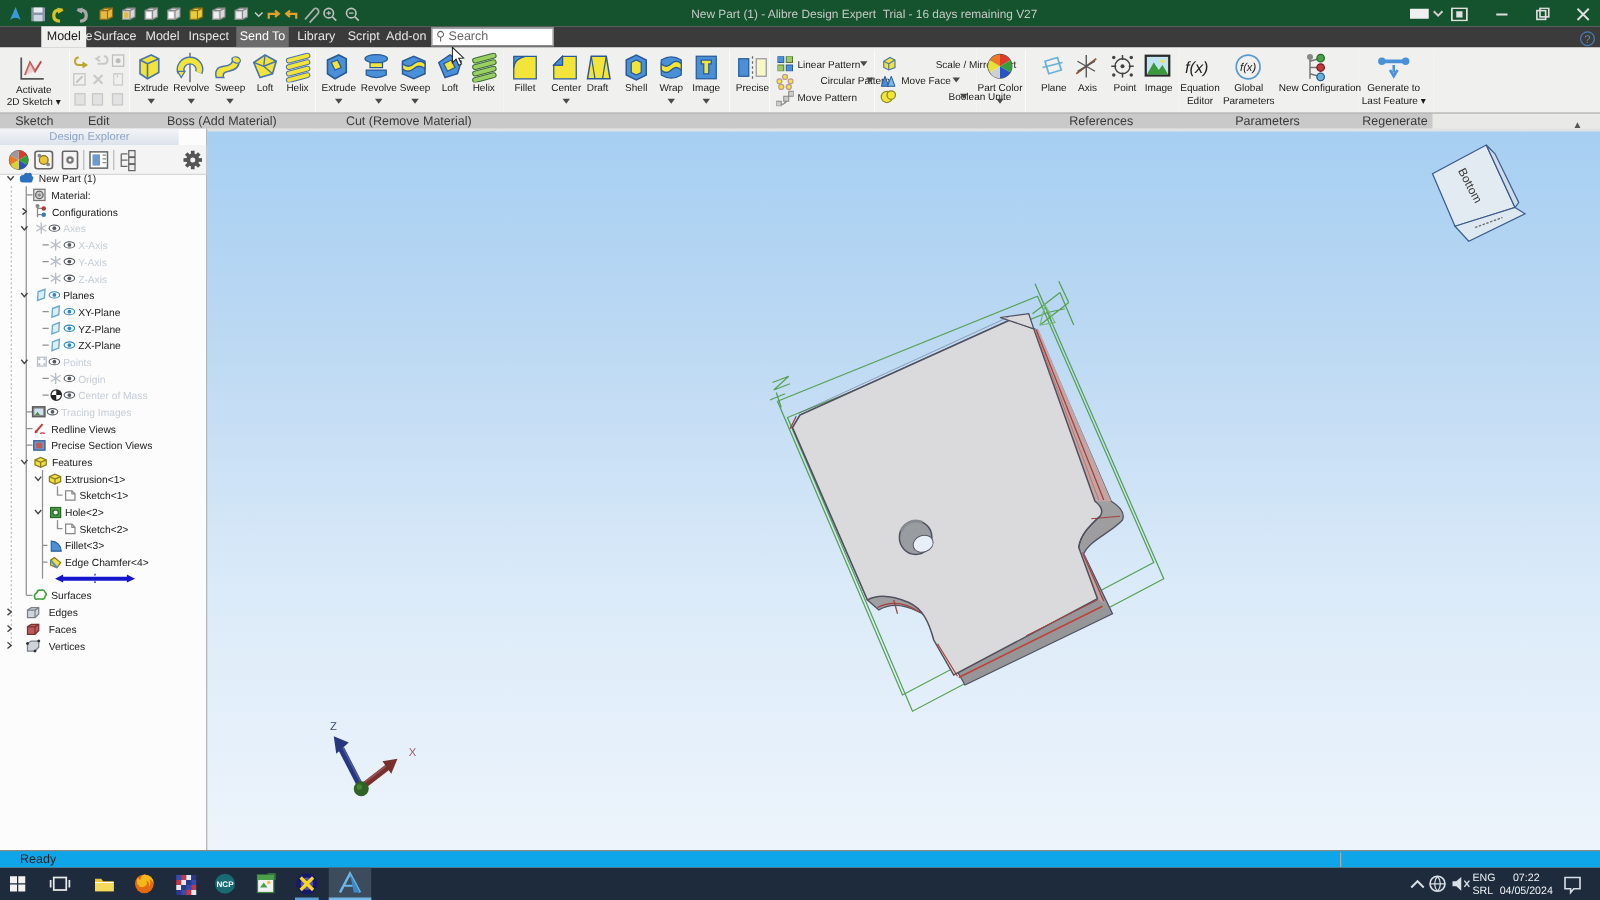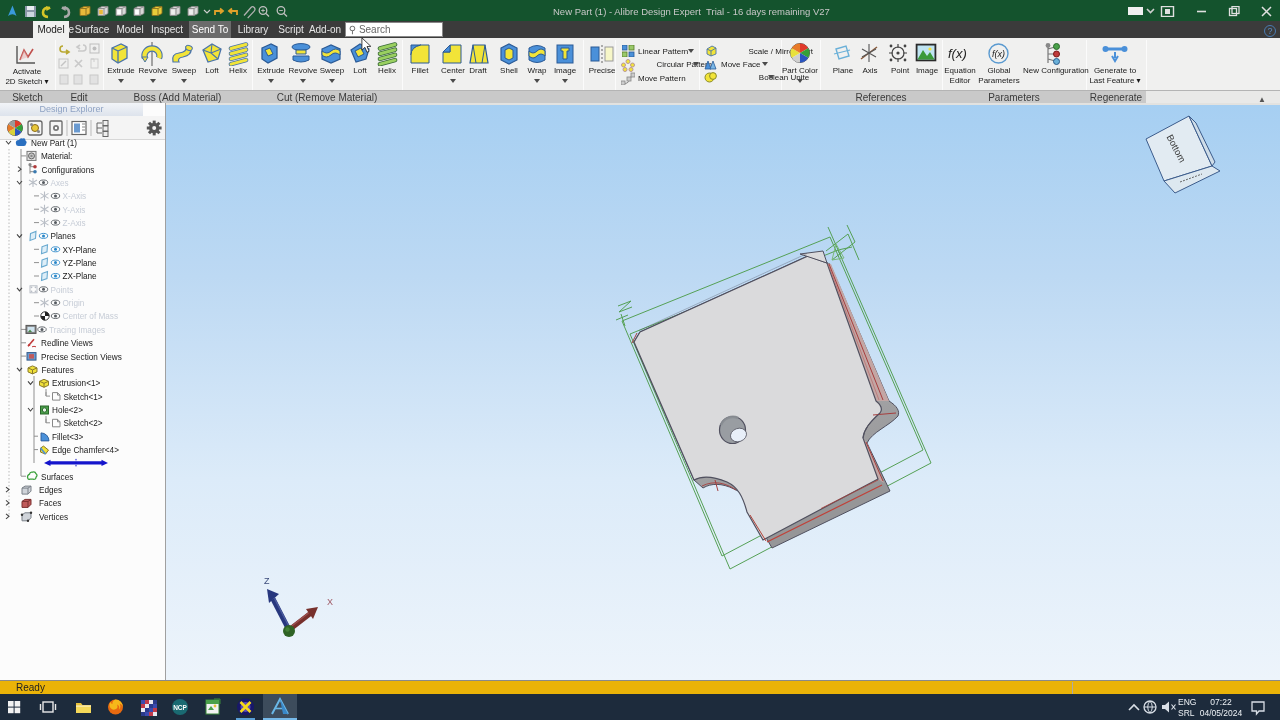--- a/index.html
+++ b/index.html
@@ -18,21 +18,21 @@
 .rlab { position:absolute; text-align:center; font-size:8px; color:#1a1a1a; line-height:10px; white-space:nowrap; }
 .caret { position:absolute; width:0; height:0; border-left:3px solid transparent; border-right:3px solid transparent; border-top:4px solid #4a4a4a; }
 
 #explorer { position:absolute; left:0; top:103px; width:166px; height:577px; background:#fcfcfc; border-right:1px solid #a0a0a0; }
 #exp-head { position:absolute; left:0; top:0; width:143px; height:13px; background:linear-gradient(#f2f4f8,#dde3ec); text-align:center; font-size:9px; color:#8fa3c4; line-height:13px; }
 #exp-tools { position:absolute; left:0; top:13px; width:165px; height:24px; background:#f4f4f4; border-bottom:1px solid #d7d7d7; }
 #tree { position:absolute; left:0; top:0px; width:165px; height:577px; }
 
 #viewport { position:absolute; left:166px; top:103px; width:1114px; height:577px; border-top:2px solid #e2e2e0; background:linear-gradient(#a6cff2 0%, #bdd9f3 30%, #dcebf9 65%, #edf4fb 100%); }
 
-#statusbar { position:absolute; left:0; top:680px; width:1280px; height:14px; background:#eab308; border-top:1px solid #8a8a8a; font-size:10px; color:#222; line-height:13px; }
+#statusbar { position:absolute; left:0; top:680px; width:1280px; height:14px; background:#0ea5e9; border-top:1px solid #8a8a8a; font-size:10px; color:#222; line-height:13px; }
 
 #taskbar { position:absolute; left:0; top:694px; width:1280px; height:26px; background:#1d2b3c; }
 </style>
 </head>
 <body>
 <div id="app">
 
 <div id="titlebar">
   <svg style="position:absolute;left:4px;top:3px;" width="290" height="16" viewBox="0 0 290 16">
         <path d="M4 13 L8.5 2.5 L12.5 13 Q8.5 9.5 4 13 Z" fill="#3a9ad9"></path>

